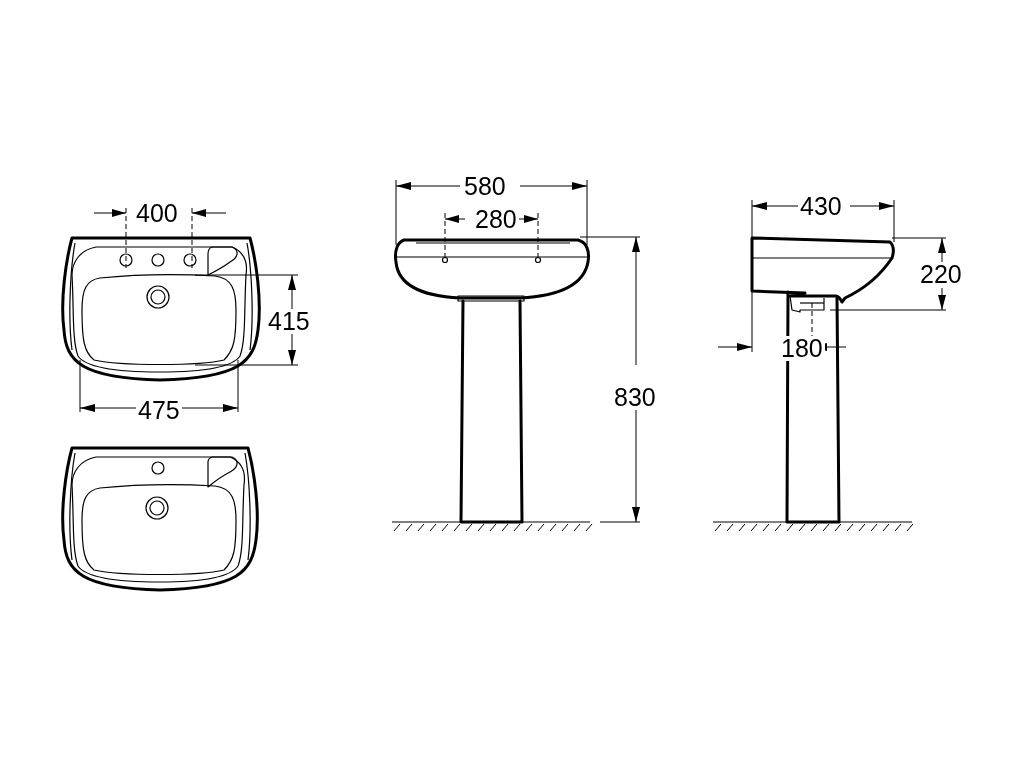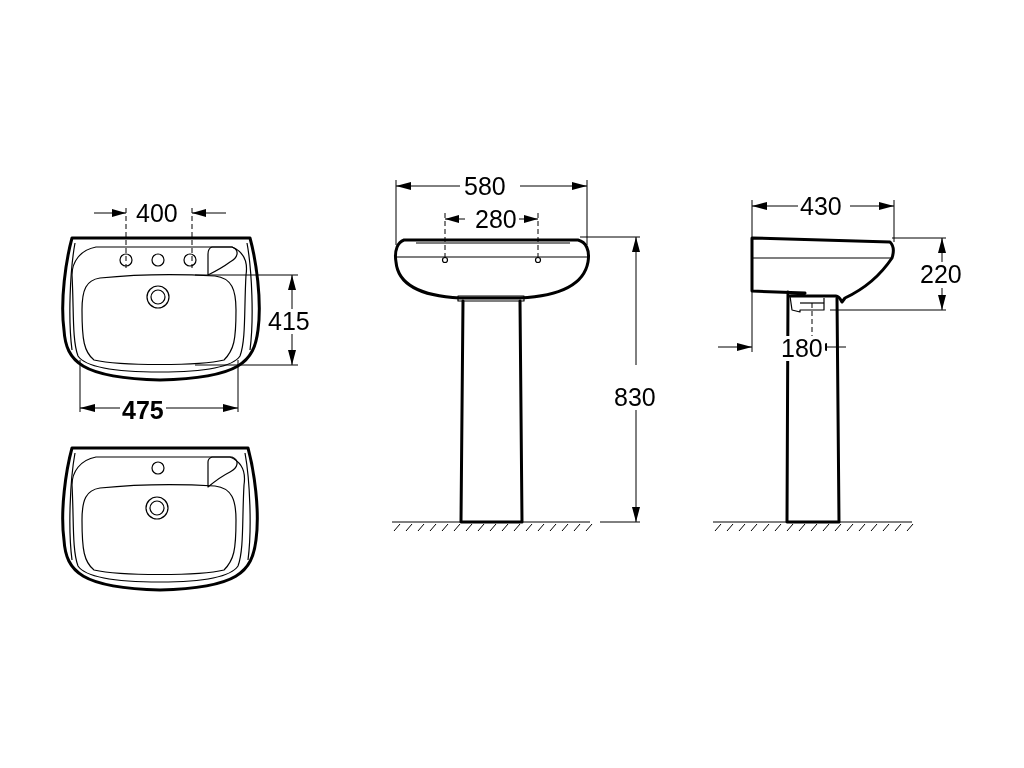--- a/index.html
+++ b/index.html
@@ -204,21 +204,21 @@
     <line class="dim" x1="752" y1="291" x2="752" y2="352"></line>
     <line class="dim" x1="718" y1="347" x2="752" y2="347"></line>
     <polygon class="arrow" points="752,347 737,343 737,351"></polygon>
     <line class="dim" x1="812" y1="347" x2="846" y2="347"></line>
     <polygon class="arrow" points="812,347 827,343 827,351"></polygon>
   </g>
 </svg>
 
 <div class="label" style="left:134px; top:201px;">400</div>
 <div class="label" style="left:266px; top:309px;">415</div>
-<div class="label" style="left:120px; top:398px;font-weight:bold;">475</div>
+<div class="label" style="left:136px; top:398px;">475</div>
 
 <div class="label" style="left:462px; top:174px;">580</div>
 <div class="label" style="left:444px; top:207px;margin-left:29px;">280</div>
 <div class="label" style="left:612px; top:369px;margin-top:16px;">830</div>
 
 <div class="label" style="left:798px; top:194px;text-align:center;">430</div>
 <div class="label" style="left:918px; top:262px;">220</div>
 <div class="label" style="left:757px; top:336px;margin-left:22px;">180</div>
 
 </body></html>

